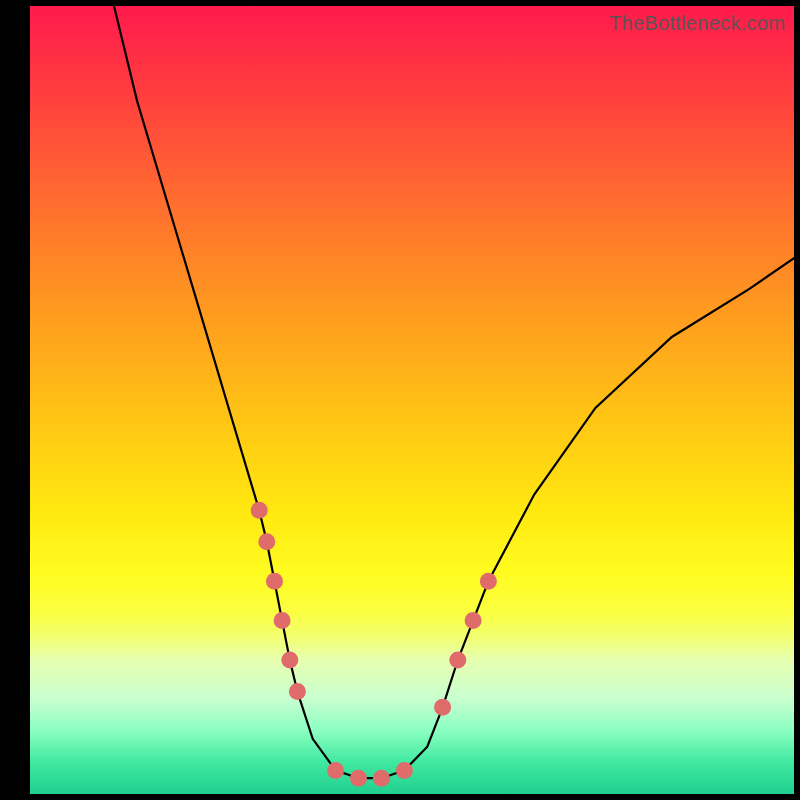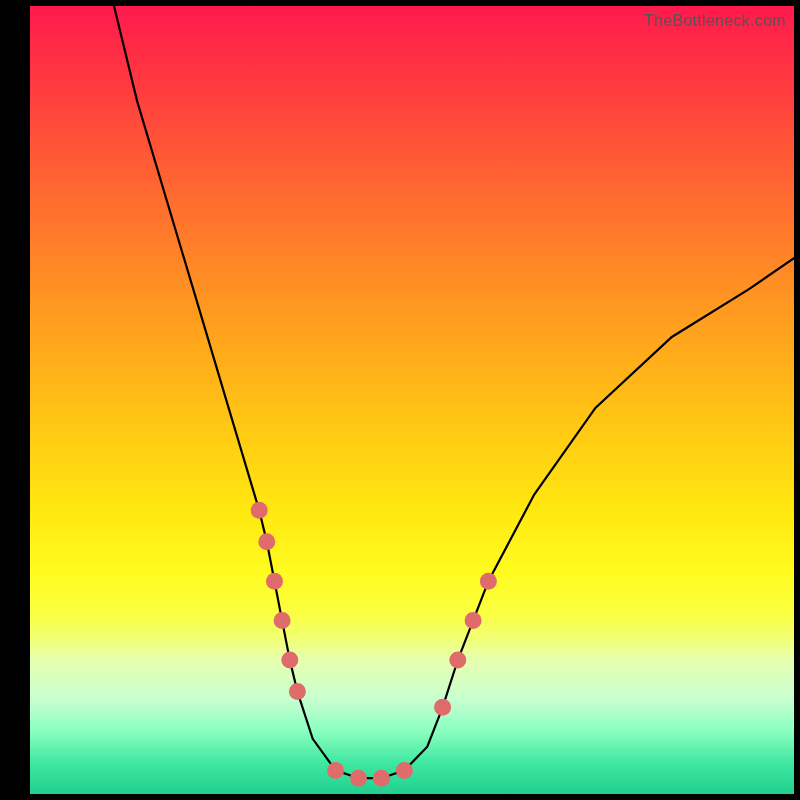--- a/index.html
+++ b/index.html
@@ -35,21 +35,21 @@
       #e6ffb0 83%,
       #c8ffd0 88%,
       #8affc0 92%,
       #40e8a0 96%,
       #20d090 100%);
   }
   .watermark {
     position: absolute;
     top: 6px;
     right: 8px;
-    font-size: 16px;
+    font-size: 20px;
     font-weight: 500;
     color: #555;
     letter-spacing: 0.3px;
     user-select: none;
   }
   svg.curve {
     position: absolute;
     left: 0;
     top: 0;
     width: 764px;

